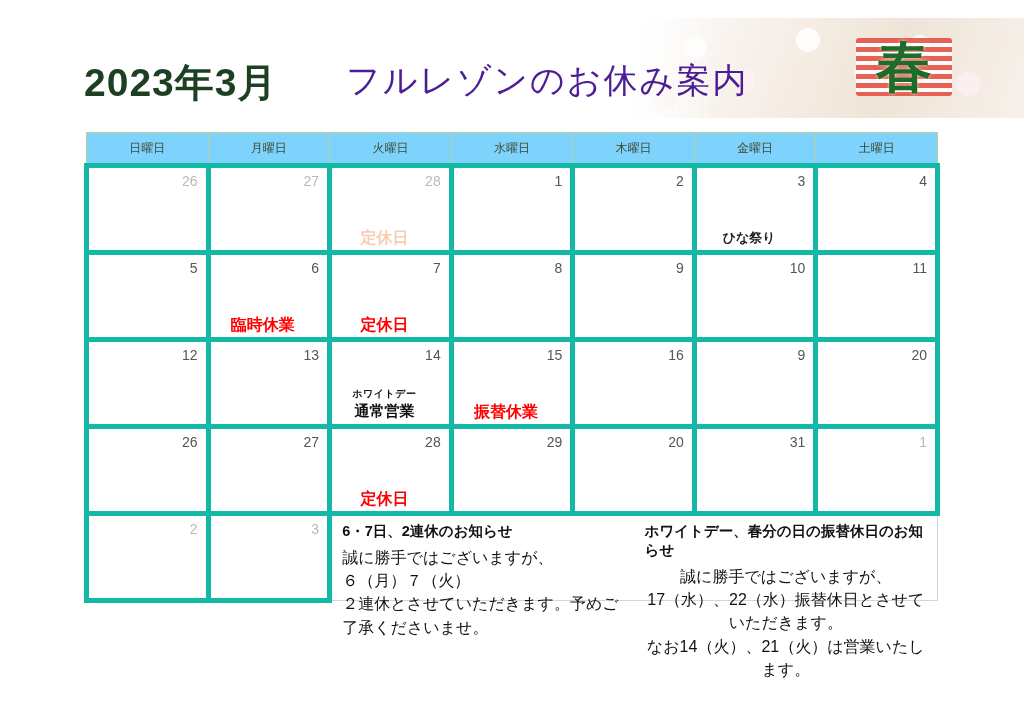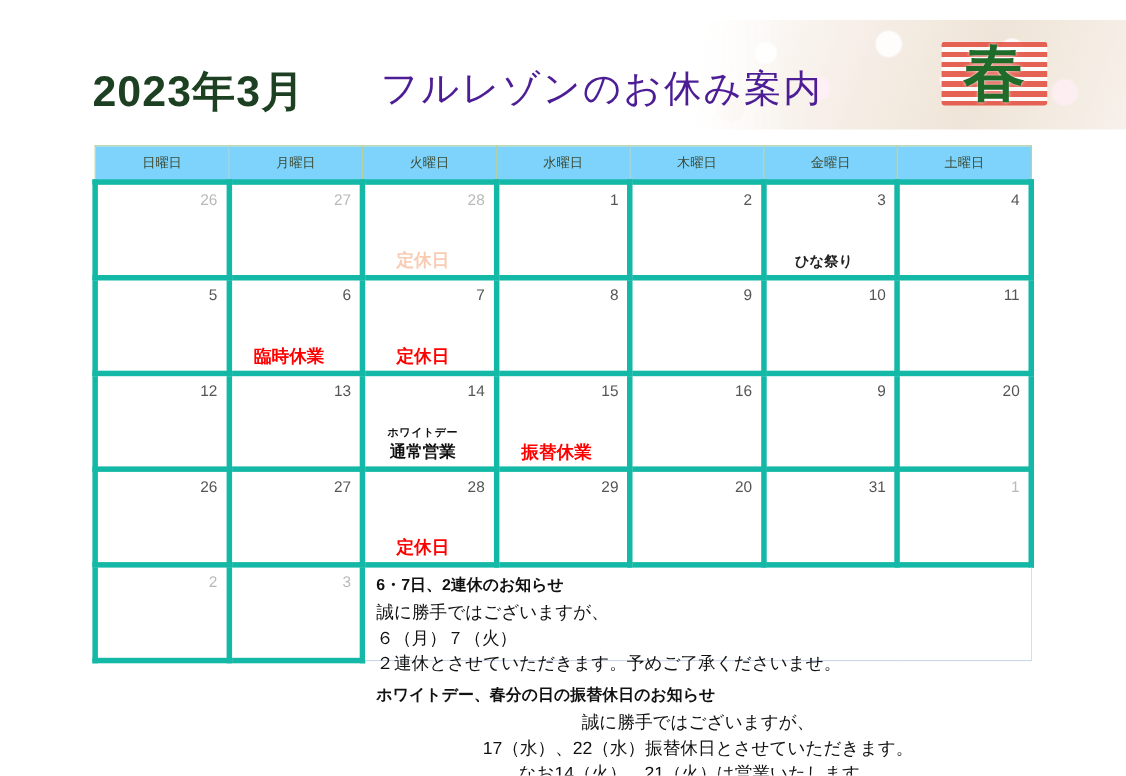--- a/index.html
+++ b/index.html
@@ -177,21 +177,21 @@
     border: 1px solid #c8d7ea !important;
     background: #ffffff;
   }
   .info-box {
     position: absolute;
     left: 0;
     top: 0;
     width: 100%;
     height: 100%;
     display: flex;
-    flex-direction: column;
+    flex-direction: row;
   }
   .info-col {
     flex: 1 1 50%;
     padding: 6px 10px 0 10px;
     box-sizing: border-box;
   }
   .info-title {
     font-size: 14.5px;
     font-weight: bold;
     color: #111;

